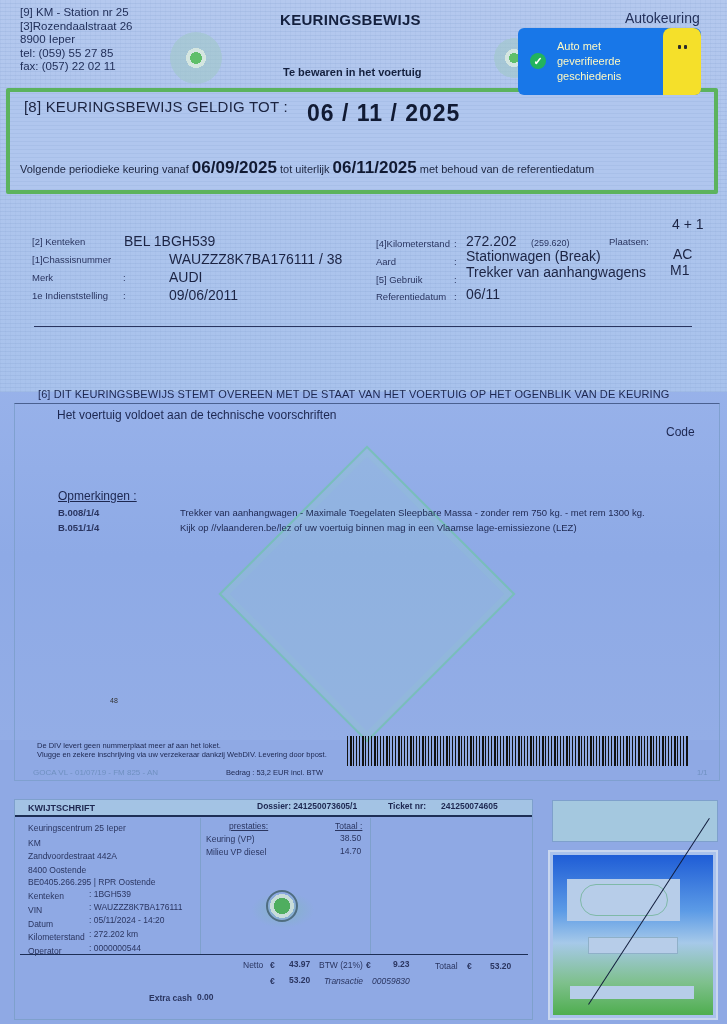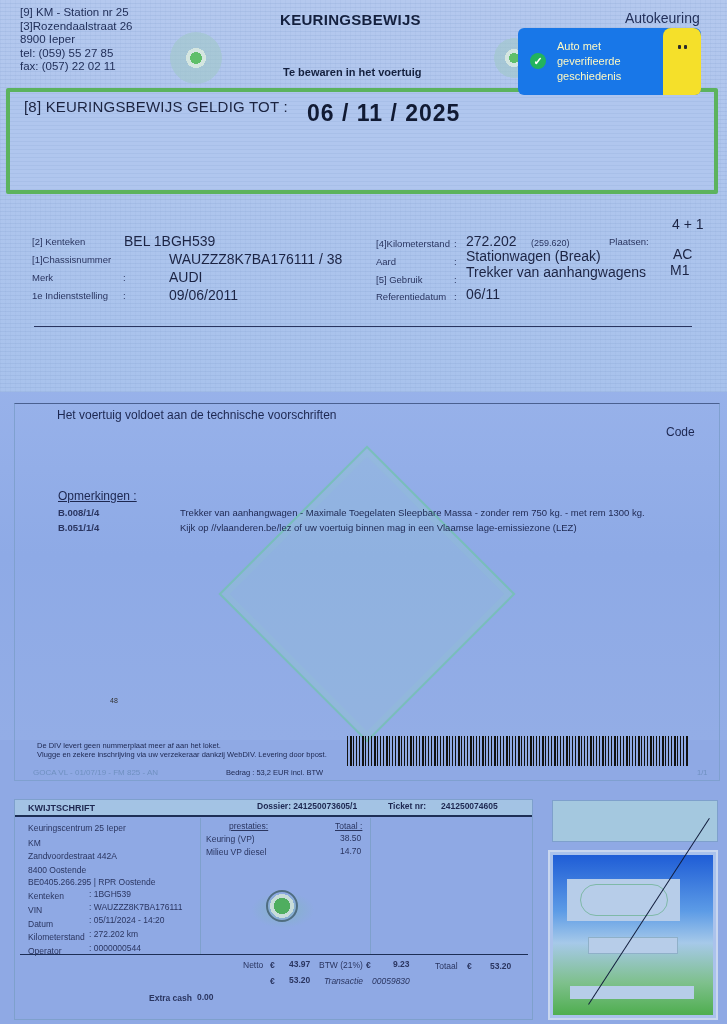--- a/index.html
+++ b/index.html
@@ -173,20 +173,27 @@
     <div>tel:  (059) 55 27 85</div>
     <div>fax:  (057) 22 02 11</div>
   </div>
   <div class="abs title">KEURINGSBEWIJS</div>
   <div class="abs subtitle">Te bewaren in het voertuig</div>
   <div class="abs autokeuring">Autokeuring</div>
 
   <div class="abs valid-box"></div>
   <div class="abs valid-label">[8] KEURINGSBEWIJS GELDIG TOT :</div>
   <div class="abs valid-date">06 / 11 / 2025</div>
+  <div class="abs next-line">
+    <span>Volgende periodieke keuring vanaf</span>
+    <b>06/09/2025</b>
+    <span>tot uiterlijk</span>
+    <b>06/11/2025</b>
+    <span>met behoud van de referentiedatum</span>
+  </div>
 
   <div class="abs badge">
     <div class="check">✓</div>
     <div class="txt">Auto met geverifieerde geschiedenis</div>
     <div class="mascot"></div>
   </div>
 
   <div class="abs lbl" style="left:32px;top:236px">[2] Kenteken</div>
   <div class="abs val" style="left:124px;top:233px">BEL    1BGH539</div>
   <div class="abs lbl" style="left:32px;top:254px">[1]Chassisnummer</div>
@@ -211,20 +218,21 @@
   <div class="abs lbl" style="left:376px;top:274px">[5] Gebruik</div>
   <div class="abs lbl" style="left:454px;top:274px">:</div>
   <div class="abs val" style="left:466px;top:264px">Trekker van aanhangwagens</div>
   <div class="abs val" style="left:670px;top:262px">M1</div>
   <div class="abs lbl" style="left:376px;top:291px">Referentiedatum</div>
   <div class="abs lbl" style="left:454px;top:291px">:</div>
   <div class="abs val" style="left:466px;top:286px">06/11</div>
 
   <div class="hr" style="left:34px;top:326px;width:658px"></div>
 
+  <div class="abs sec6-title">[6] DIT KEURINGSBEWIJS STEMT OVEREEN MET DE STAAT VAN HET VOERTUIG OP HET OGENBLIK VAN DE KEURING</div>
   <div class="abs main-box"></div>
   <div class="abs diamond"></div>
   <div class="abs voertuig">Het voertuig voldoet aan de technische voorschriften</div>
   <div class="abs code">Code</div>
   <div class="abs opm">Opmerkingen :</div>
   <div class="abs code-col" style="top:507px">B.008/1/4</div>
   <div class="abs rem-col" style="top:507px">Trekker van aanhangwagen - Maximale Toegelaten Sleepbare Massa - zonder rem 750 kg. - met rem 1300 kg.</div>
   <div class="abs code-col" style="top:522px">B.051/1/4</div>
   <div class="abs rem-col" style="top:522px">Kijk op //vlaanderen.be/lez of uw voertuig binnen mag in een Vlaamse lage-emissiezone (LEZ)</div>
   <div class="abs mark">48</div>

